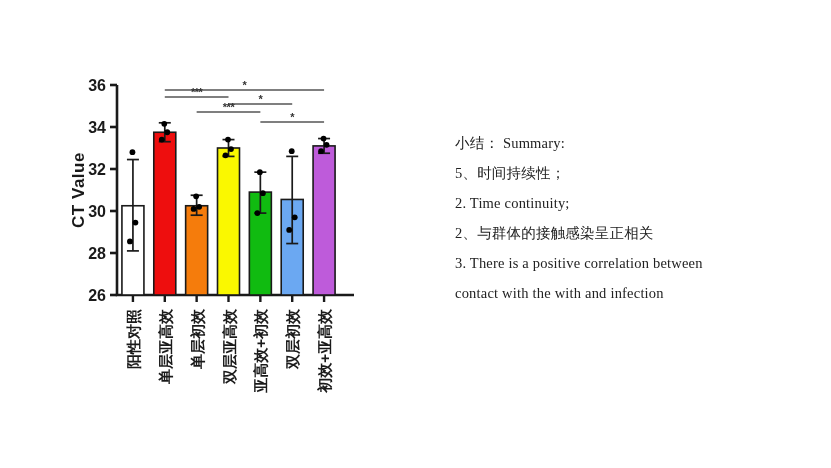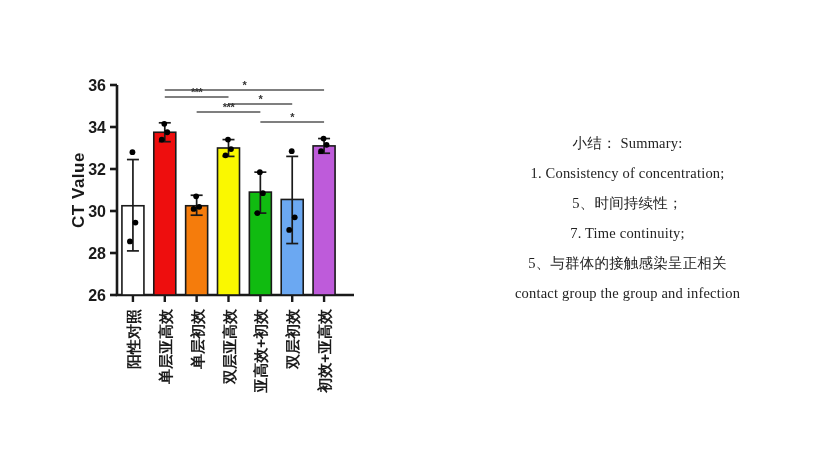--- a/index.html
+++ b/index.html
@@ -30,21 +30,20 @@
     left: 0;
     top: 0;
   }
 
   
   #summary-panel {
     position: absolute;
     left: 455px;
     top: 128px;
     width: 345px;
-    text-align: center;
   }
   .summary-line {
     font-family: "Liberation Serif", serif;
     font-size: 14.5px;
     color: #222222;
     line-height: 30px;
     white-space: nowrap;
     letter-spacing: 0.2px;
   }
   .summary-line.cn {
@@ -142,18 +141,18 @@
       <text x="260.3571428571429" y="102.5" text-anchor="middle" font-family="&quot;Liberation Sans&quot;, sans-serif" font-size="11" font-weight="bold" letter-spacing="-0.5" fill="#333333">*</text>
       <line x1="196.64285714285714" y1="112" x2="260.3571428571429" y2="112" stroke="#555555" stroke-width="1.3"></line>
       <text x="228.5" y="110.5" text-anchor="middle" font-family="&quot;Liberation Sans&quot;, sans-serif" font-size="11" font-weight="bold" letter-spacing="-0.5" fill="#333333">***</text>
       <line x1="260.3571428571429" y1="122" x2="324.07142857142856" y2="122" stroke="#555555" stroke-width="1.3"></line>
       <text x="292.2142857142857" y="120.5" text-anchor="middle" font-family="&quot;Liberation Sans&quot;, sans-serif" font-size="11" font-weight="bold" letter-spacing="-0.5" fill="#333333">*</text>
     </svg>
 </div>
 
 <div id="summary-panel">
   <div class="summary-line cn">小结： Summary:</div>
-  <div class="summary-line">1. Consistency of concentration;</div>
   <div class="summary-line cn">5、时间持续性；</div>
-  <div class="summary-line">7. Time continuity;</div>
-  <div class="summary-line cn">5、与群体的接触感染呈正相关</div>
-  <div class="summary-line">contact group the group and infection</div>
+  <div class="summary-line">2. Time continuity;</div>
+  <div class="summary-line cn">2、与群体的接触感染呈正相关</div>
+  <div class="summary-line">3. There is a positive correlation between</div>
+  <div class="summary-line">contact with the with and infection</div>
 </div>
 
 </body></html>

